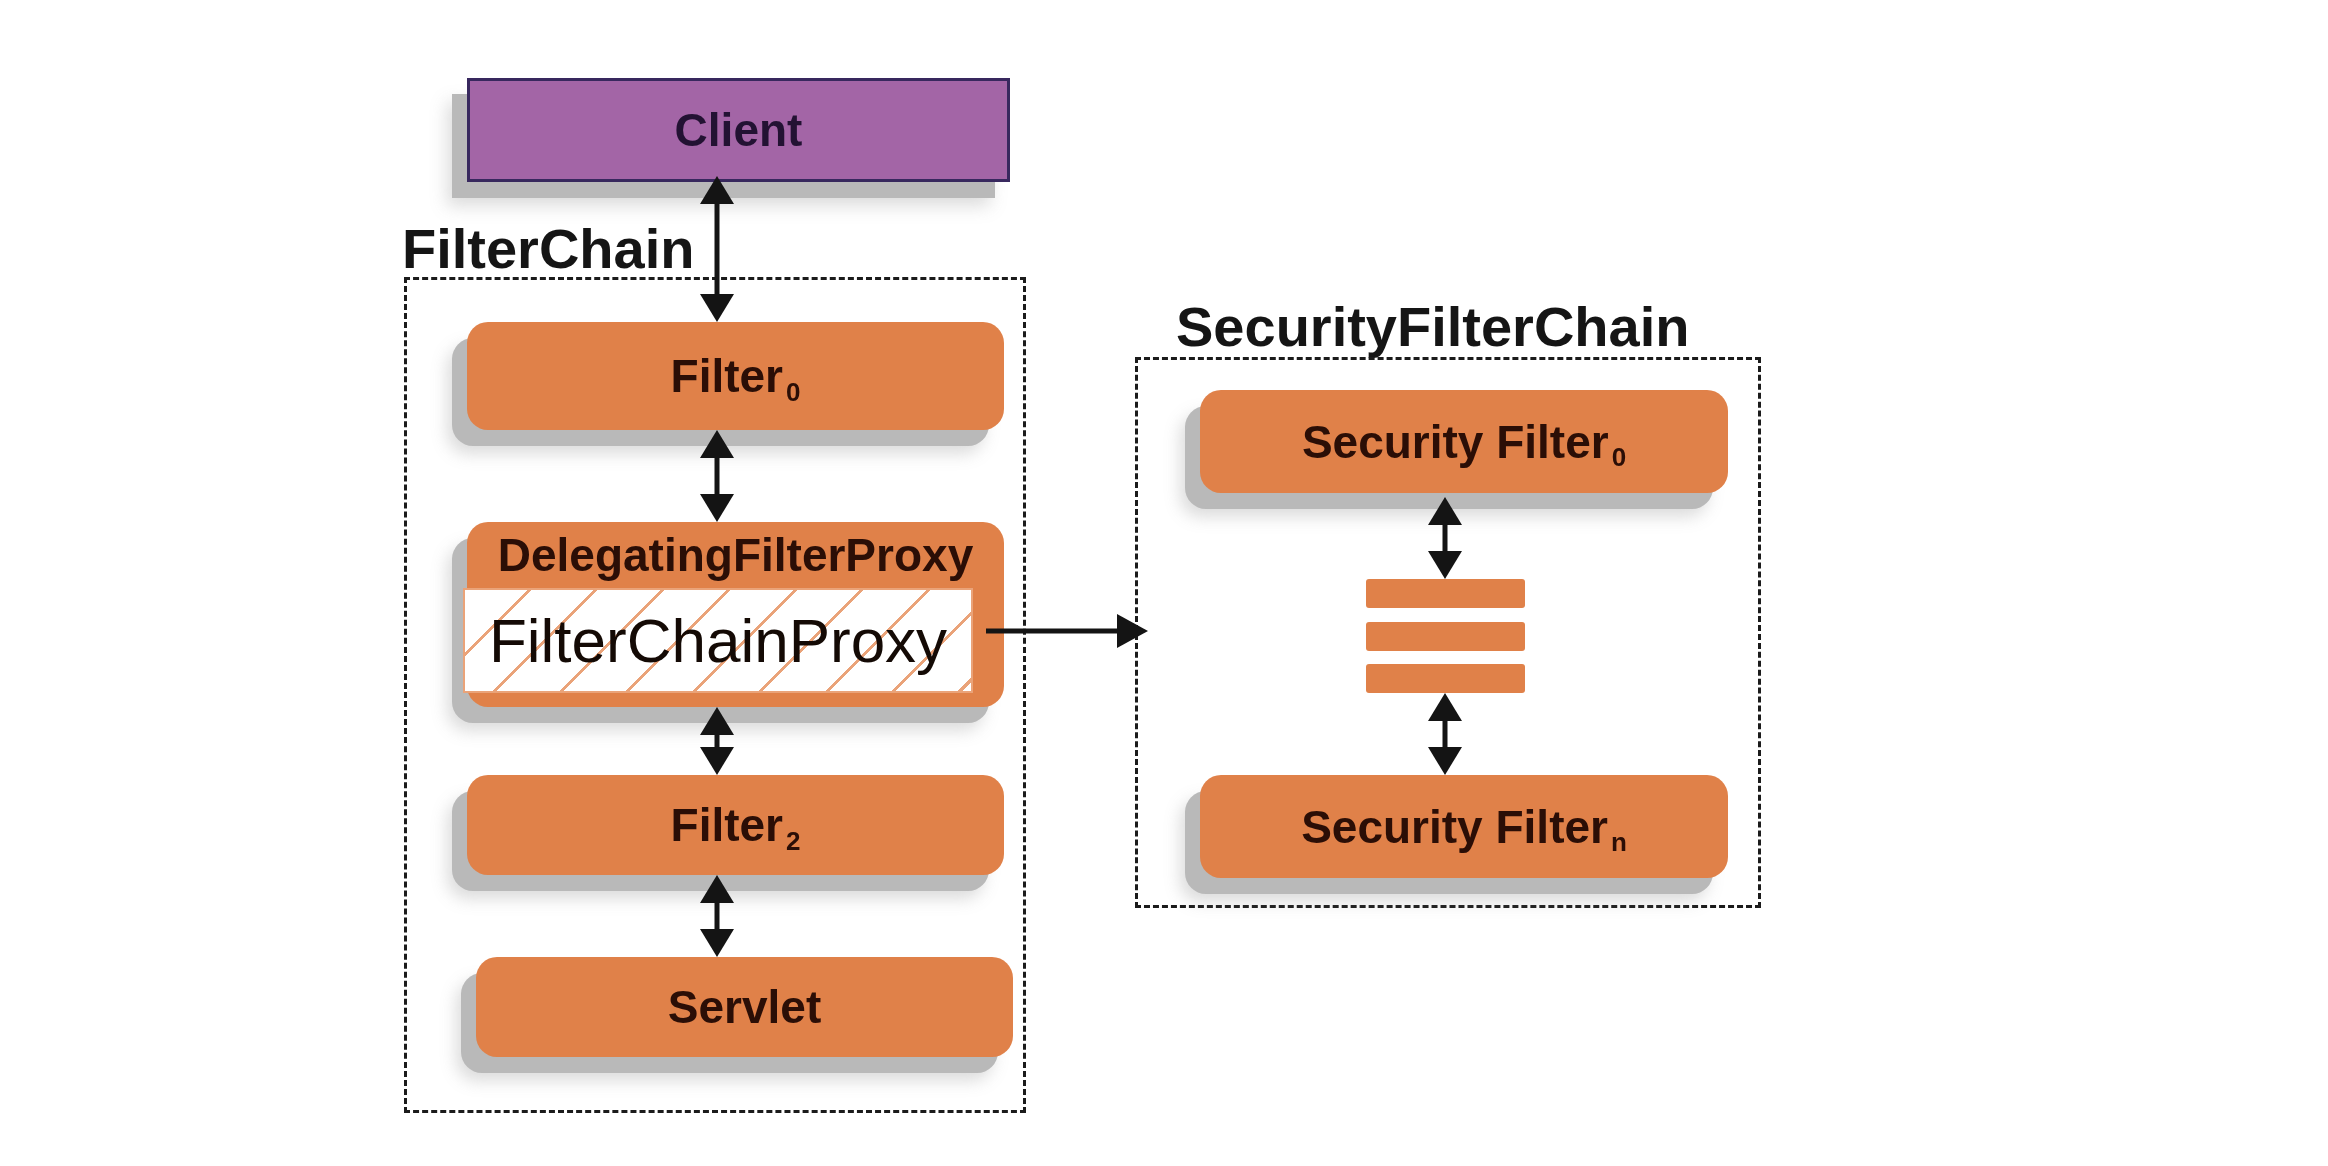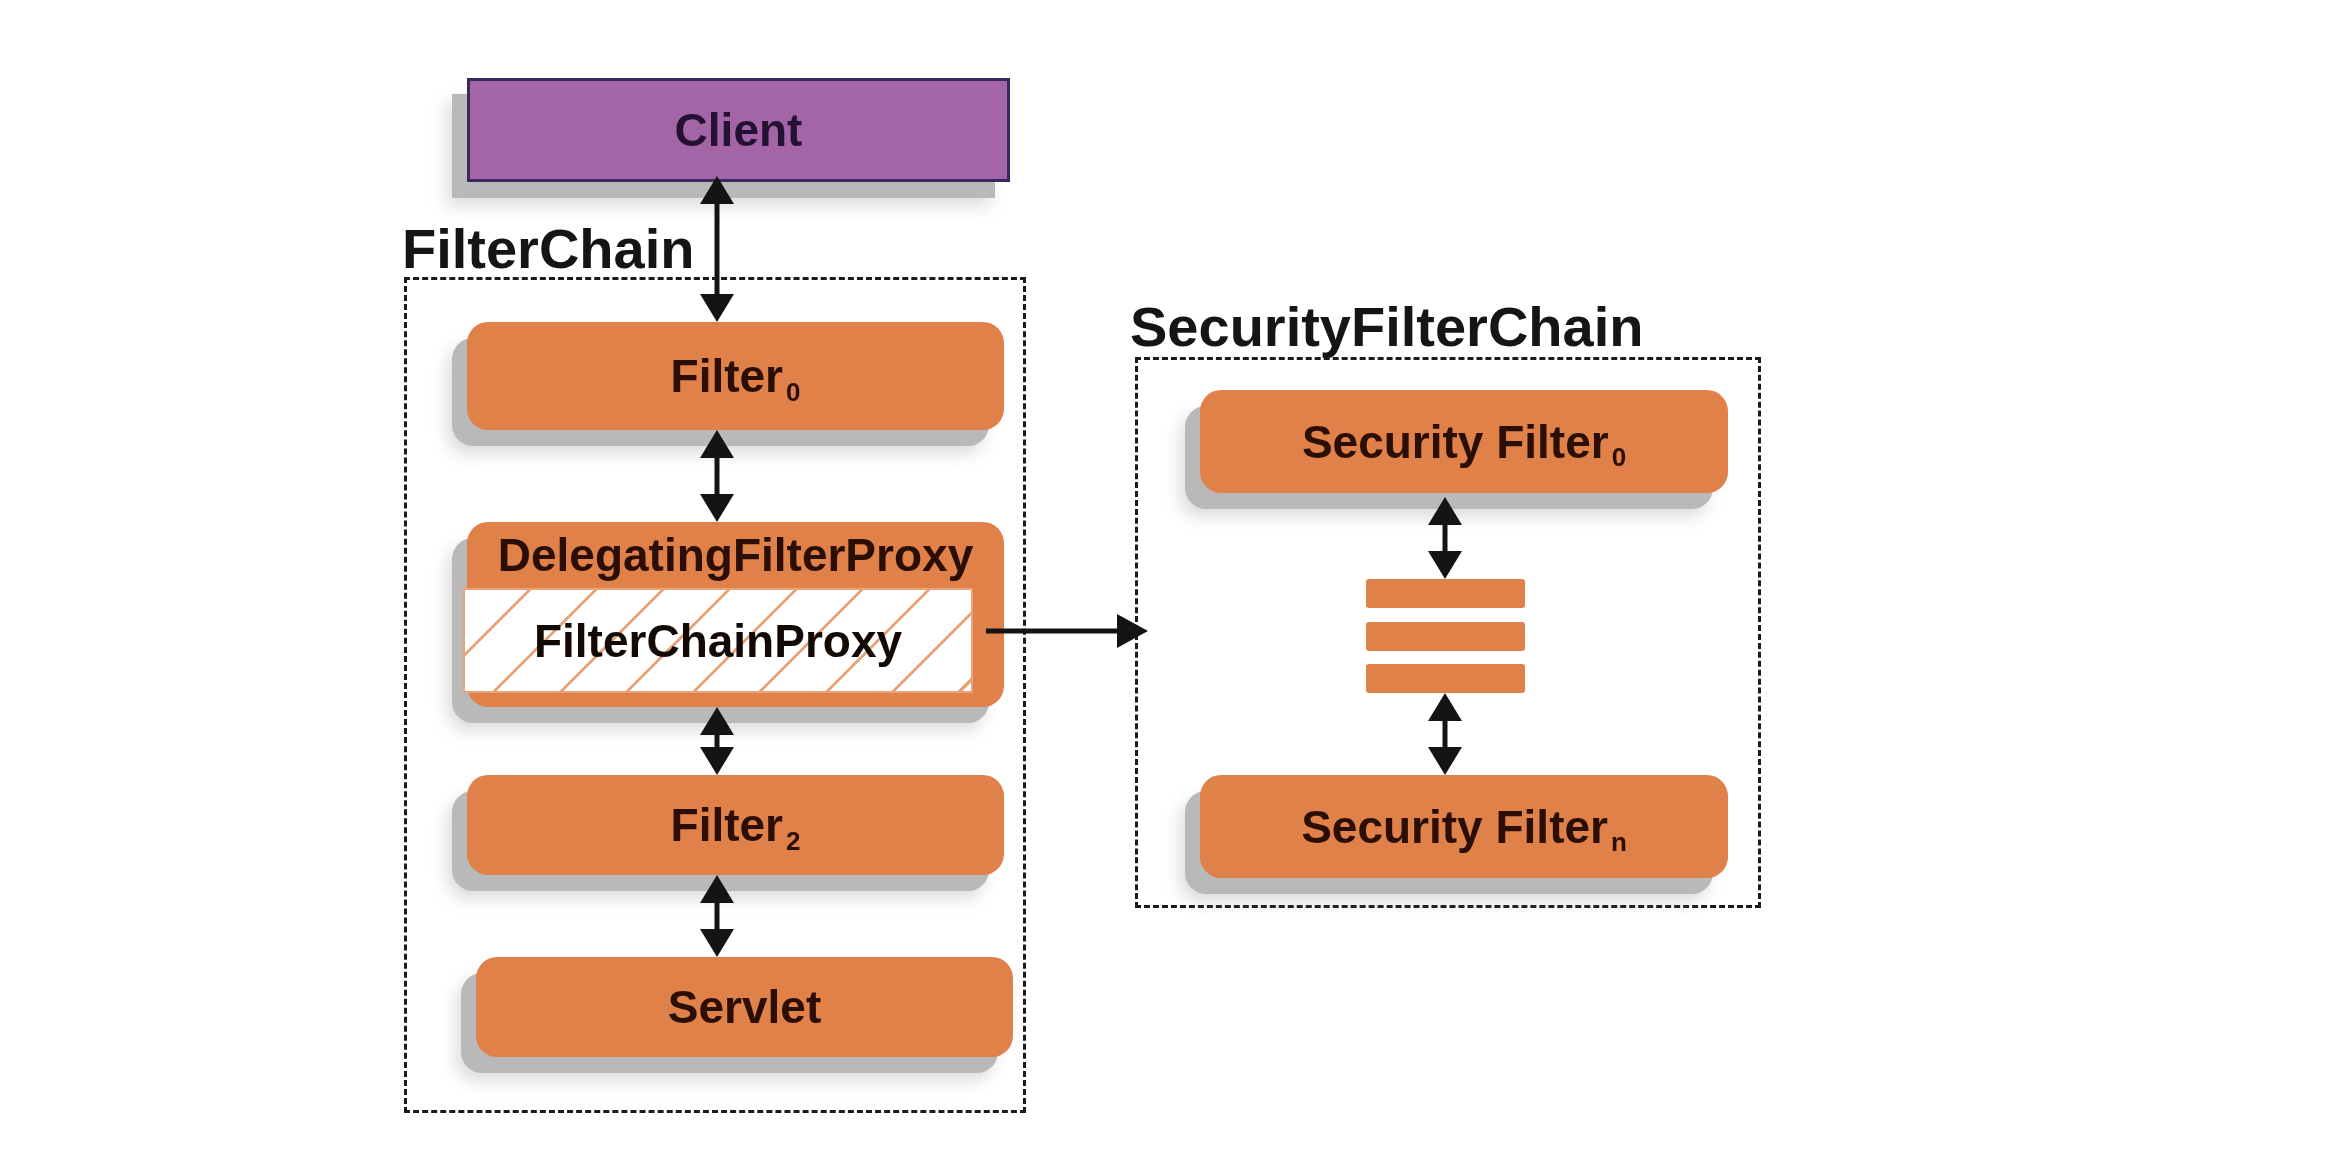--- a/index.html
+++ b/index.html
@@ -56,21 +56,21 @@
     padding-top:6px;box-sizing:border-box;
   }
   .hatchbox{
     position:absolute;
     display:flex;align-items:center;justify-content:center;
     background-color:#ffffff;
     background-image:repeating-linear-gradient(135deg,
       rgba(234,163,121,0) 0px, rgba(234,163,121,0) 44px,
       var(--hatch-line) 44px, var(--hatch-line) 47px);
     border:2px solid var(--hatch-line);
-    font-weight:bold;font-size:46px;color:#140a05;
+    font-weight:normal;font-size:62px;color:#140a05;
     box-sizing:border-box;
   }
   
   .varrow{position:absolute;width:44px;}
   .varrow .line{
     position:absolute;left:50%;transform:translateX(-50%);
     top:12px;bottom:12px;width:5px;background:var(--arrow-black);
   }
   .varrow .head-top, .varrow .head-bottom{
     position:absolute;left:50%;transform:translateX(-50%);
@@ -99,21 +99,21 @@
   }
 </style>
 </head>
 <body>
 
 <div class="canvas">
 
   <div class="section-label" style="left:402px;top:216px;">FilterChain</div>
   <div class="dashed" style="left:404px;top:277px;width:616px;height:830px;"></div>
 
-  <div class="section-label" style="left:1130px;top:294px;">SecurityFilterChain</div>
+  <div class="section-label" style="left:1176px;top:294px;">SecurityFilterChain</div>
   <div class="dashed" style="left:1135px;top:357px;width:620px;height:545px;"></div>
 
   <div class="box purple" style="left:449px;top:78px;width:537px;height:98px;">
     <span>Client</span>
   </div>
 
   <div class="box orange" style="left:449px;top:322px;width:537px;height:108px;">
     <span>Filter</span>
       <span class="sub">0</span>
   </div>

